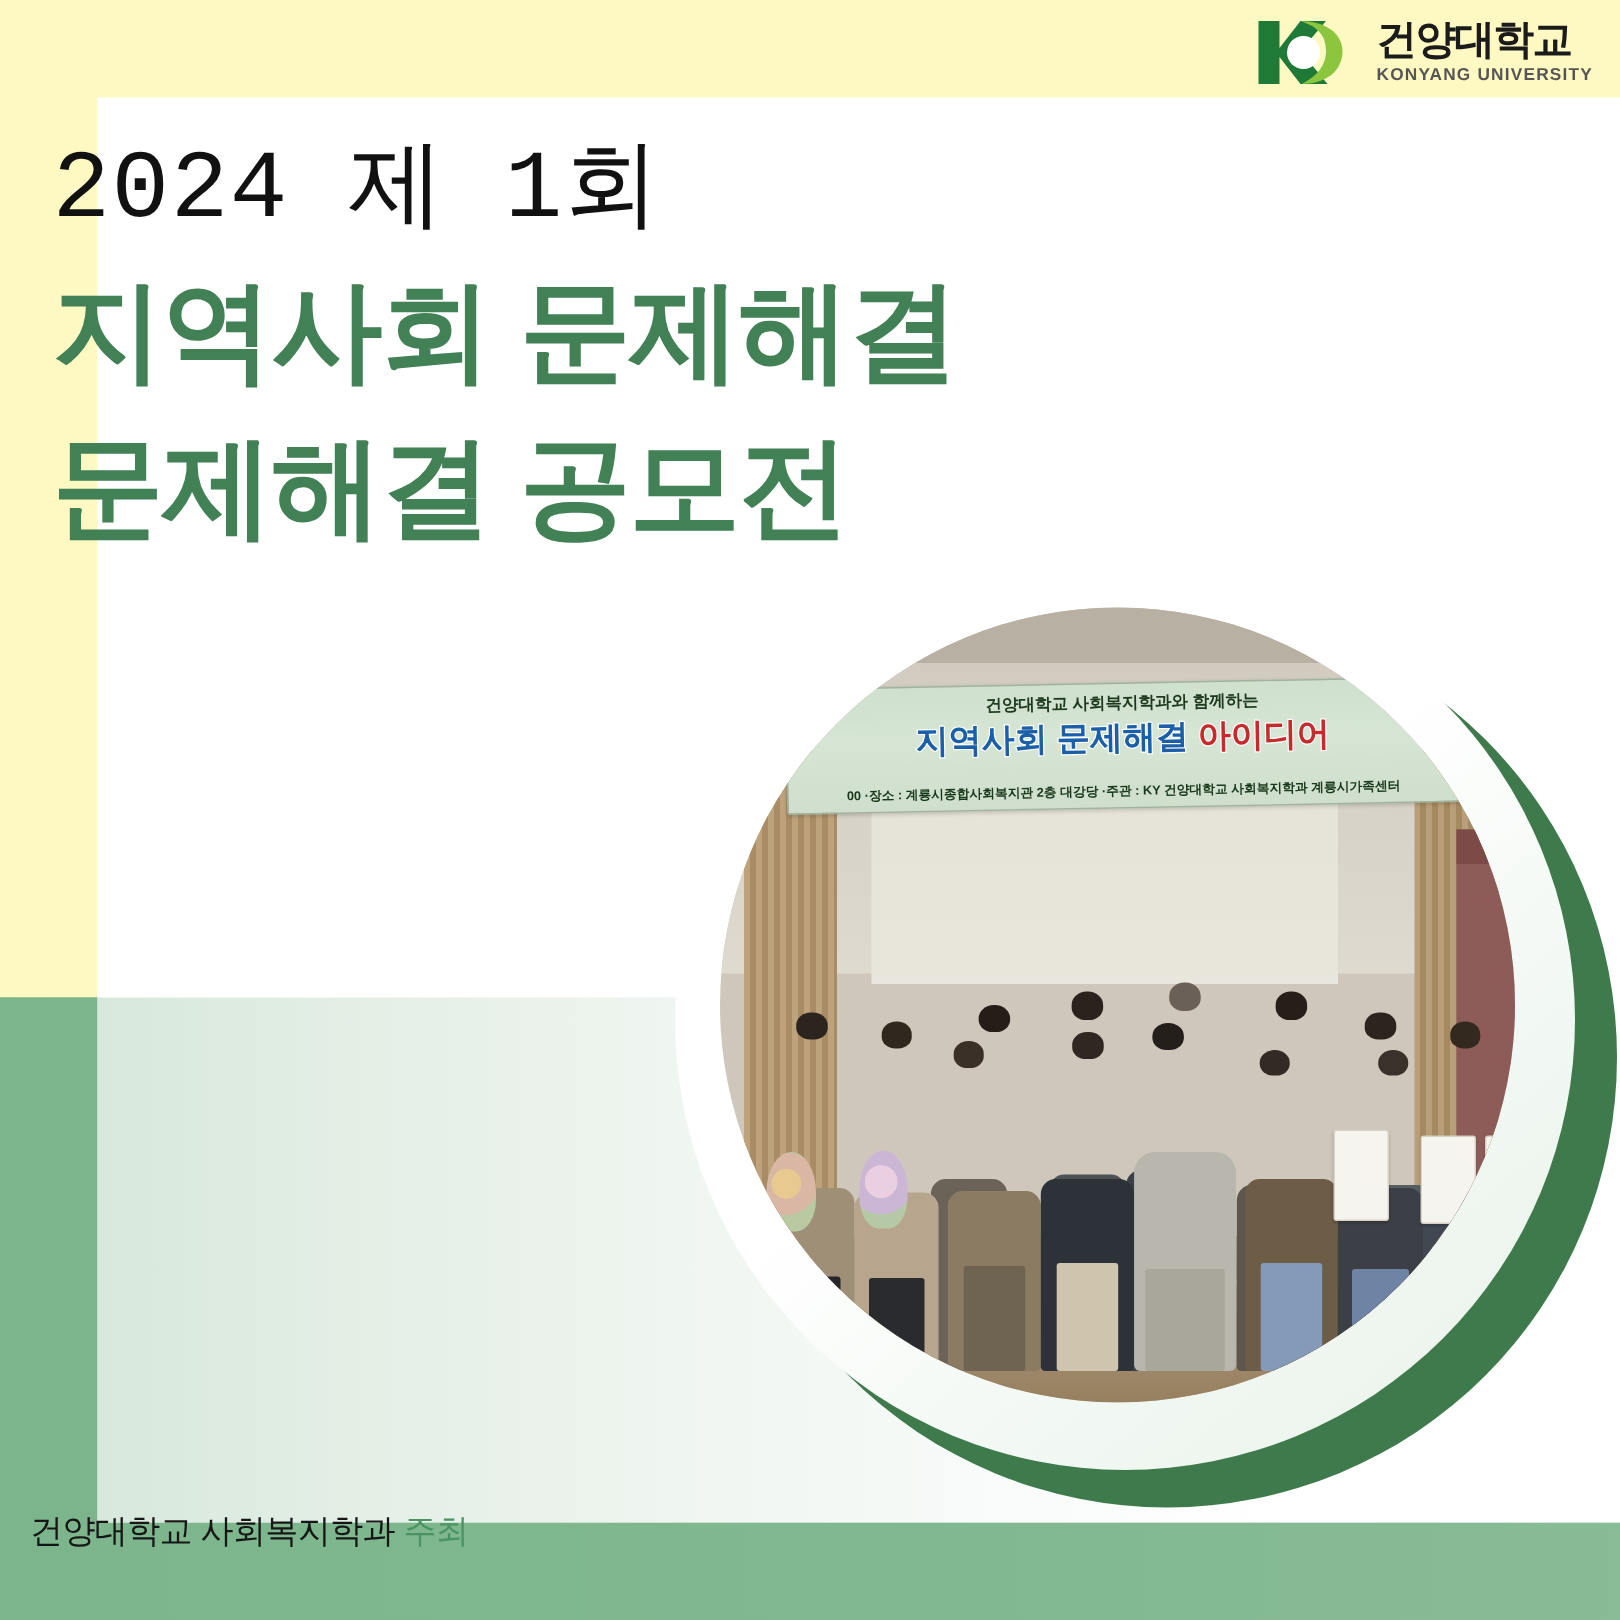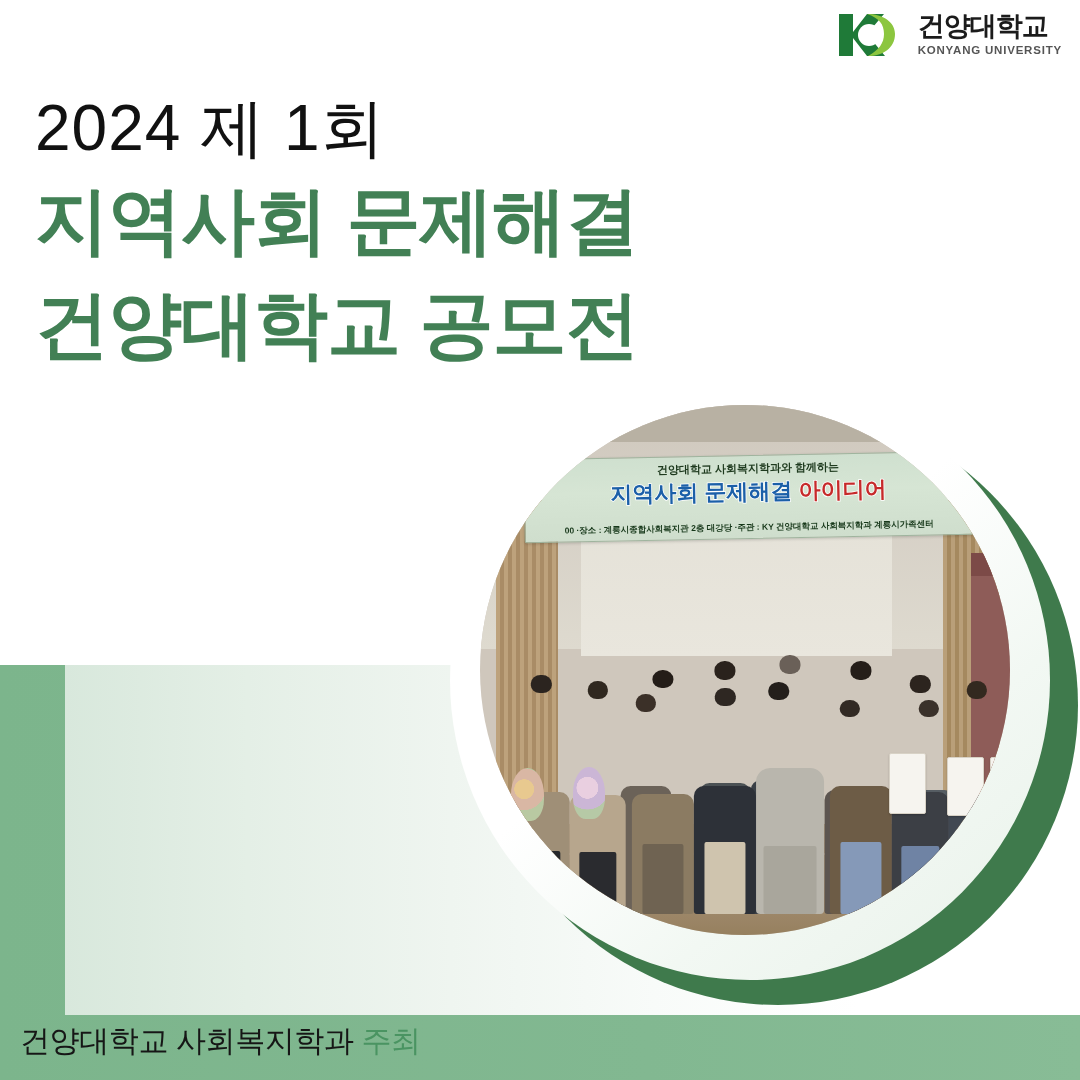--- a/index.html
+++ b/index.html
@@ -9,21 +9,21 @@
     background:#e2eae1;
     font-family:"Liberation Sans","DejaVu Sans",sans-serif;
     overflow:hidden;
     position:relative;
   }
 
   
   #poster{
     position:absolute;inset:0;
     width:1080px;height:1080px;
-    background:#ffffff;
+    background:#fef9c3;
     overflow:hidden;
   }
 
   
   .bg-lower-band{
     position:absolute;
     left:0;top:665px;
     width:1080px;height:415px;
     background:#7cb58c;
   }
@@ -78,20 +78,21 @@
     left:35px;top:95px;
     z-index:6;
   }
   .head-year{
     font-size:64px;
     font-weight:300;
     color:#111;
     letter-spacing:1px;
     line-height:1.05;
     white-space:nowrap;
+    font-family:Liberation Mono, monospace;
   }
   .head-main{
     margin-top:14px;
     font-size:74px;
     font-weight:800;
     color:#428055;
     line-height:1.22;
     letter-spacing:-1px;
     white-space:nowrap;
   }
@@ -190,21 +191,21 @@
   .foot{
     position:absolute;
     left:20px;bottom:18px;
     z-index:7;
     width:980px;
   }
   .foot-row{
     white-space:nowrap;
     color:#161616;
   }
-  .foot-row.r1{font-size:30px;font-weight:500;letter-spacing:-.4px;}
+  .foot-row.r1{font-size:22px;font-weight:500;margin-bottom:26px;letter-spacing:-.4px;}
   .foot-row.r2{font-size:30px;font-weight:500;letter-spacing:-.6px;}
   .foot-accent{color:#4a9462;font-weight:500;}
 </style>
 </head>
 <body>
 
 <div id="poster">
 
   <div class="bg-lower-band"></div>
 
@@ -225,21 +226,21 @@
     </div>
     <div class="logo-text">
       <span class="logo-ko">건양대학교</span>
       <span class="logo-en">KONYANG UNIVERSITY</span>
     </div>
   </div>
 
   <div class="head">
     <div class="head-year">2024 제 1회</div>
     <div class="head-main">지역사회 문제해결</div>
-    <div class="head-main">건양대학교 공모전</div>
+    <div class="head-main">문제해결 공모전</div>
   </div>
 
   <div class="photo">
     <div class="photo-inner">
 
       <div class="ph-wall"></div>
       <div class="ph-ceiling"></div>
       <div class="ph-screen"></div>
       <div class="ph-curtL"></div>
       <div class="ph-curtR"></div>

